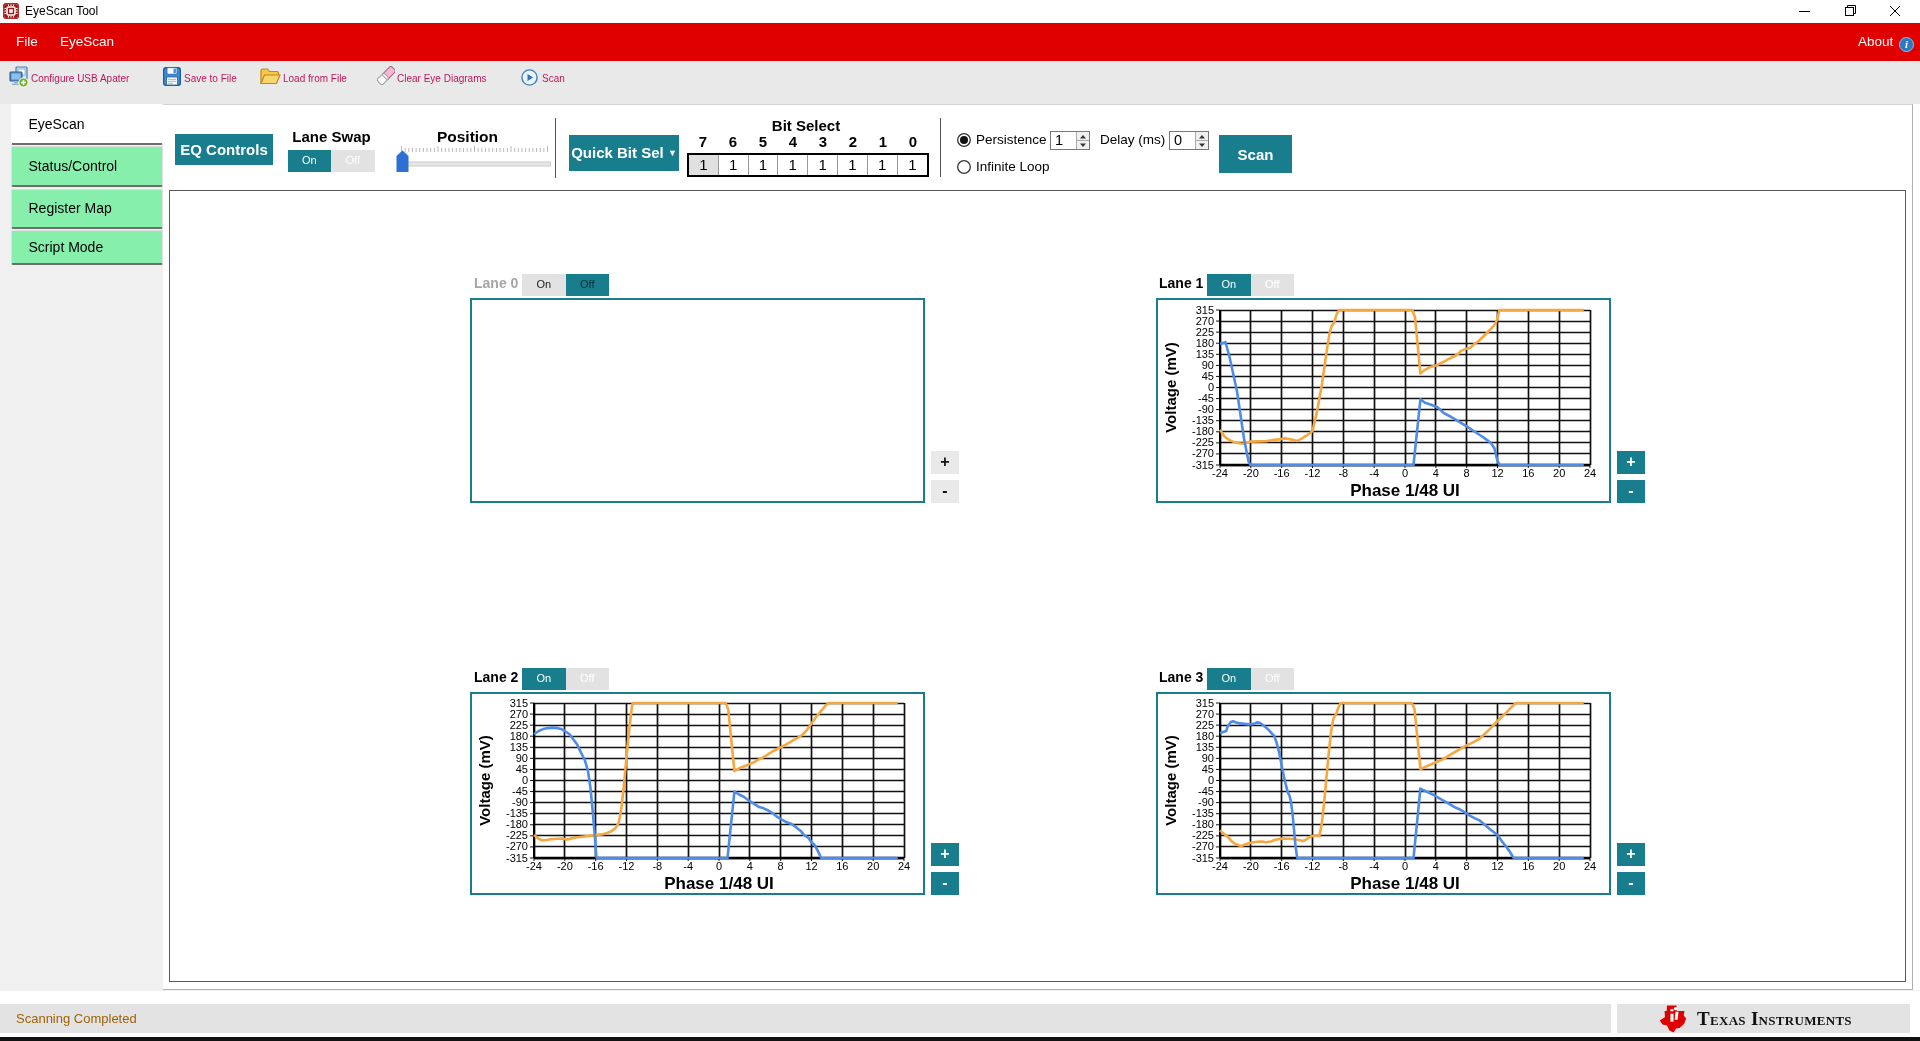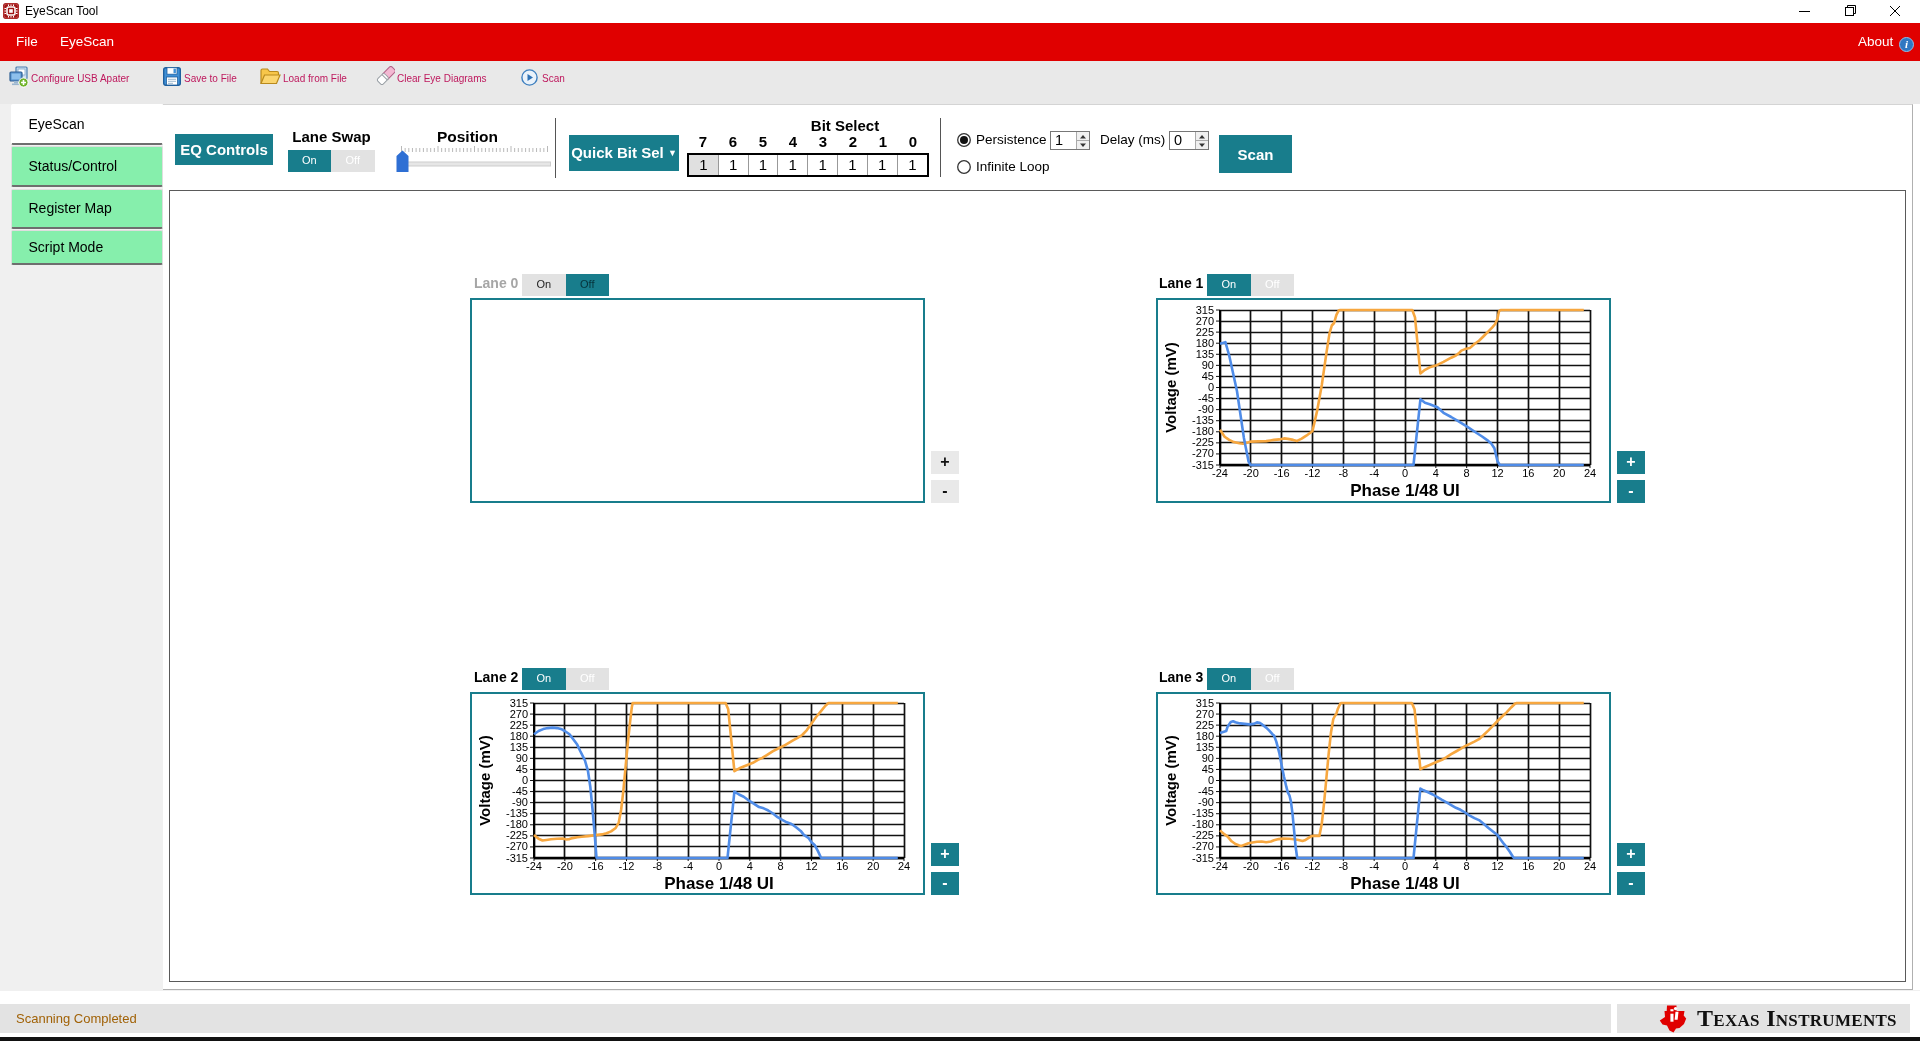--- a/index.html
+++ b/index.html
@@ -144,21 +144,21 @@
       <line x1="137.05" y1="3" x2="137.05" y2="7"></line>
       <line x1="140.70" y1="3" x2="140.70" y2="7"></line>
       <line x1="144.35" y1="3" x2="144.35" y2="7"></line>
       <line x1="148.00" y1="1" x2="148.00" y2="7"></line>
     </g>
 <rect x="2" y="17" width="149" height="4" fill="#e6e6e6" stroke="#cdcdcd" stroke-width="1"></rect>
 <path d="M-3,11 h12 v16 h-12 z M-3,11 l6,-5.5 6,5.5" fill="#2e6fd4"></path>
 </svg>
 <div class="abs" style="left:555px;top:118px;width:1px;height:60px;background:#555"></div>
 <div class="abs" style="left:569px;top:135px;width:110px;height:36px;background:#187d8c;color:#fff;font-weight:bold;font-size:15px;text-align:center;line-height:36px">Quick Bit Sel <span style="font-size:9px;position:relative;top:-2px">▼</span></div>
-<div class="abs" style="left:800px;top:117px;width:90px;text-align:center;font-weight:bold;font-size:15px">Bit Select</div>
+<div class="abs" style="left:761px;top:117px;width:90px;text-align:center;font-weight:bold;font-size:15px">Bit Select</div>
 <div class="abs" style="left:688px;top:133px;width:30px;text-align:center;font-weight:bold;font-size:15px">7</div>
 <div class="abs" style="left:718px;top:133px;width:30px;text-align:center;font-weight:bold;font-size:15px">6</div>
 <div class="abs" style="left:748px;top:133px;width:30px;text-align:center;font-weight:bold;font-size:15px">5</div>
 <div class="abs" style="left:778px;top:133px;width:30px;text-align:center;font-weight:bold;font-size:15px">4</div>
 <div class="abs" style="left:808px;top:133px;width:30px;text-align:center;font-weight:bold;font-size:15px">3</div>
 <div class="abs" style="left:838px;top:133px;width:30px;text-align:center;font-weight:bold;font-size:15px">2</div>
 <div class="abs" style="left:868px;top:133px;width:30px;text-align:center;font-weight:bold;font-size:15px">1</div>
 <div class="abs" style="left:898px;top:133px;width:30px;text-align:center;font-weight:bold;font-size:15px">0</div>
 <div class="abs" style="left:687px;top:152.5px;width:242px;height:24px;border:2px solid #000;background:#fff">
 <span style="position:absolute;left:0.0px;top:0;width:29.8px;height:20px;background:#e0e0e0;border-right:1px solid #999;text-align:center;font-size:15px;line-height:20px">1</span>
@@ -524,13 +524,13 @@
 <div class="abs" style="left:0;top:1004px;width:1611px;height:29px;background:#e3e3e3"></div>
 <div class="abs" style="left:16px;top:1004px;font-size:13px;line-height:29px;color:#a16207">Scanning Completed</div>
 <div class="abs" style="left:1617px;top:1004px;width:293px;height:29px;background:#e3e3e3"></div>
 <svg class="abs" style="left:1658px;top:1005px" width="32" height="28" viewBox="0 0 32 28">
 <path d="M9,0.5 h9.5 v5.5 h8 l-0.8,4.5 2.5,3 -2.2,5.5 -4.5,4 -3.5,0.5 -2.5,4 -4,-2 -2.5,-5 -4.5,-1 -2.7,-4 5.2,-3.5 -0.5,-6 h2.2 z" fill="#e00000"></path>
 <rect x="12.4" y="4.2" width="3.1" height="12.5" fill="#fff"></rect>
 <rect x="10" y="6.3" width="8" height="2.4" fill="#e00000"></rect>
 <circle cx="17.6" cy="3.6" r="1.7" fill="#fff"></circle>
 <path d="M16.2,6.8 h3 v8 h-3 z" fill="#fff" transform="skewX(-6) translate(2,0)"></path>
 </svg>
-<div class="abs" style="left:1697px;top:1004px;width:220px;height:29px;font-family:'Liberation Serif',serif;font-size:24px;line-height:29px;color:#111;font-variant:small-caps;letter-spacing:0.3px;font-weight:bold">Texas Instruments</div>
+<div class="abs" style="left:1697px;top:1004px;width:220px;height:29px;font-family:'Liberation Serif',serif;font-size:19px;line-height:29px;color:#111;font-variant:small-caps;letter-spacing:0.3px;font-weight:bold">Texas Instruments</div>
 <div class="abs" style="left:0;top:1036.5px;width:1920px;height:4.5px;background:#111"></div>
 </body></html>

